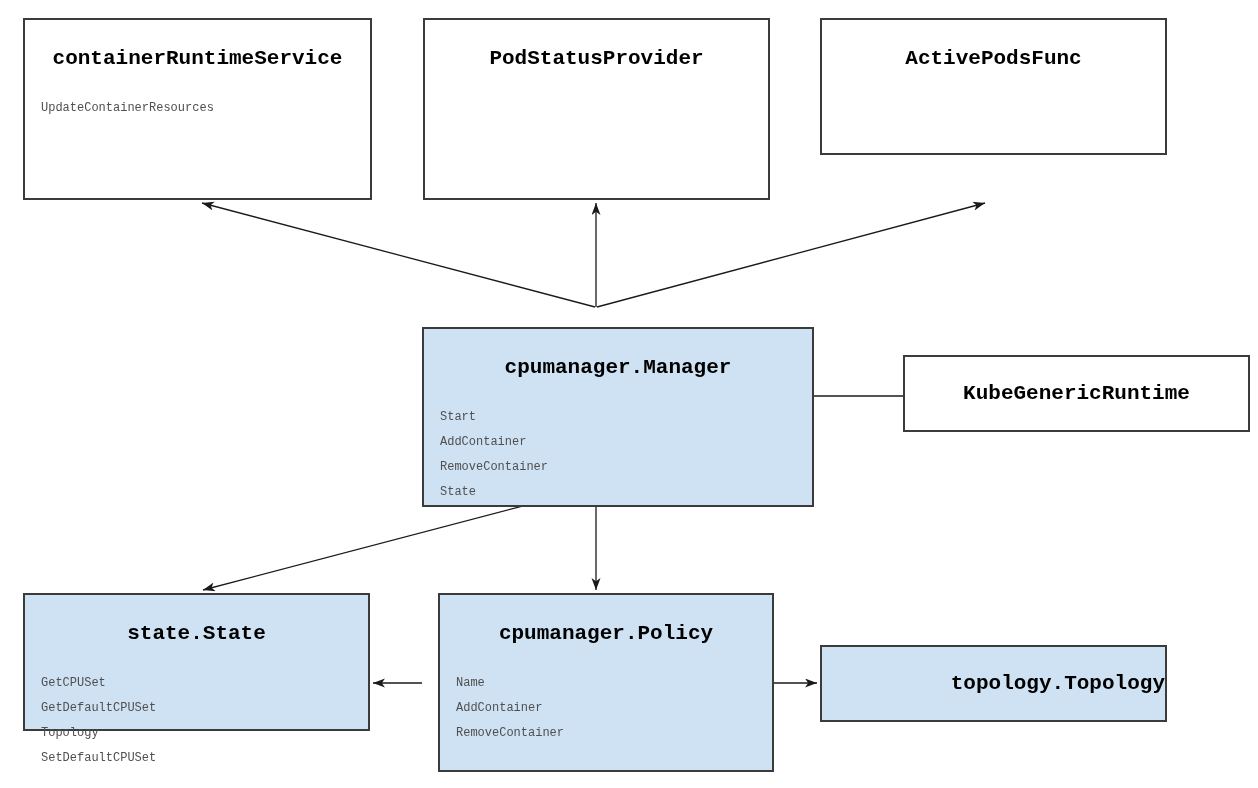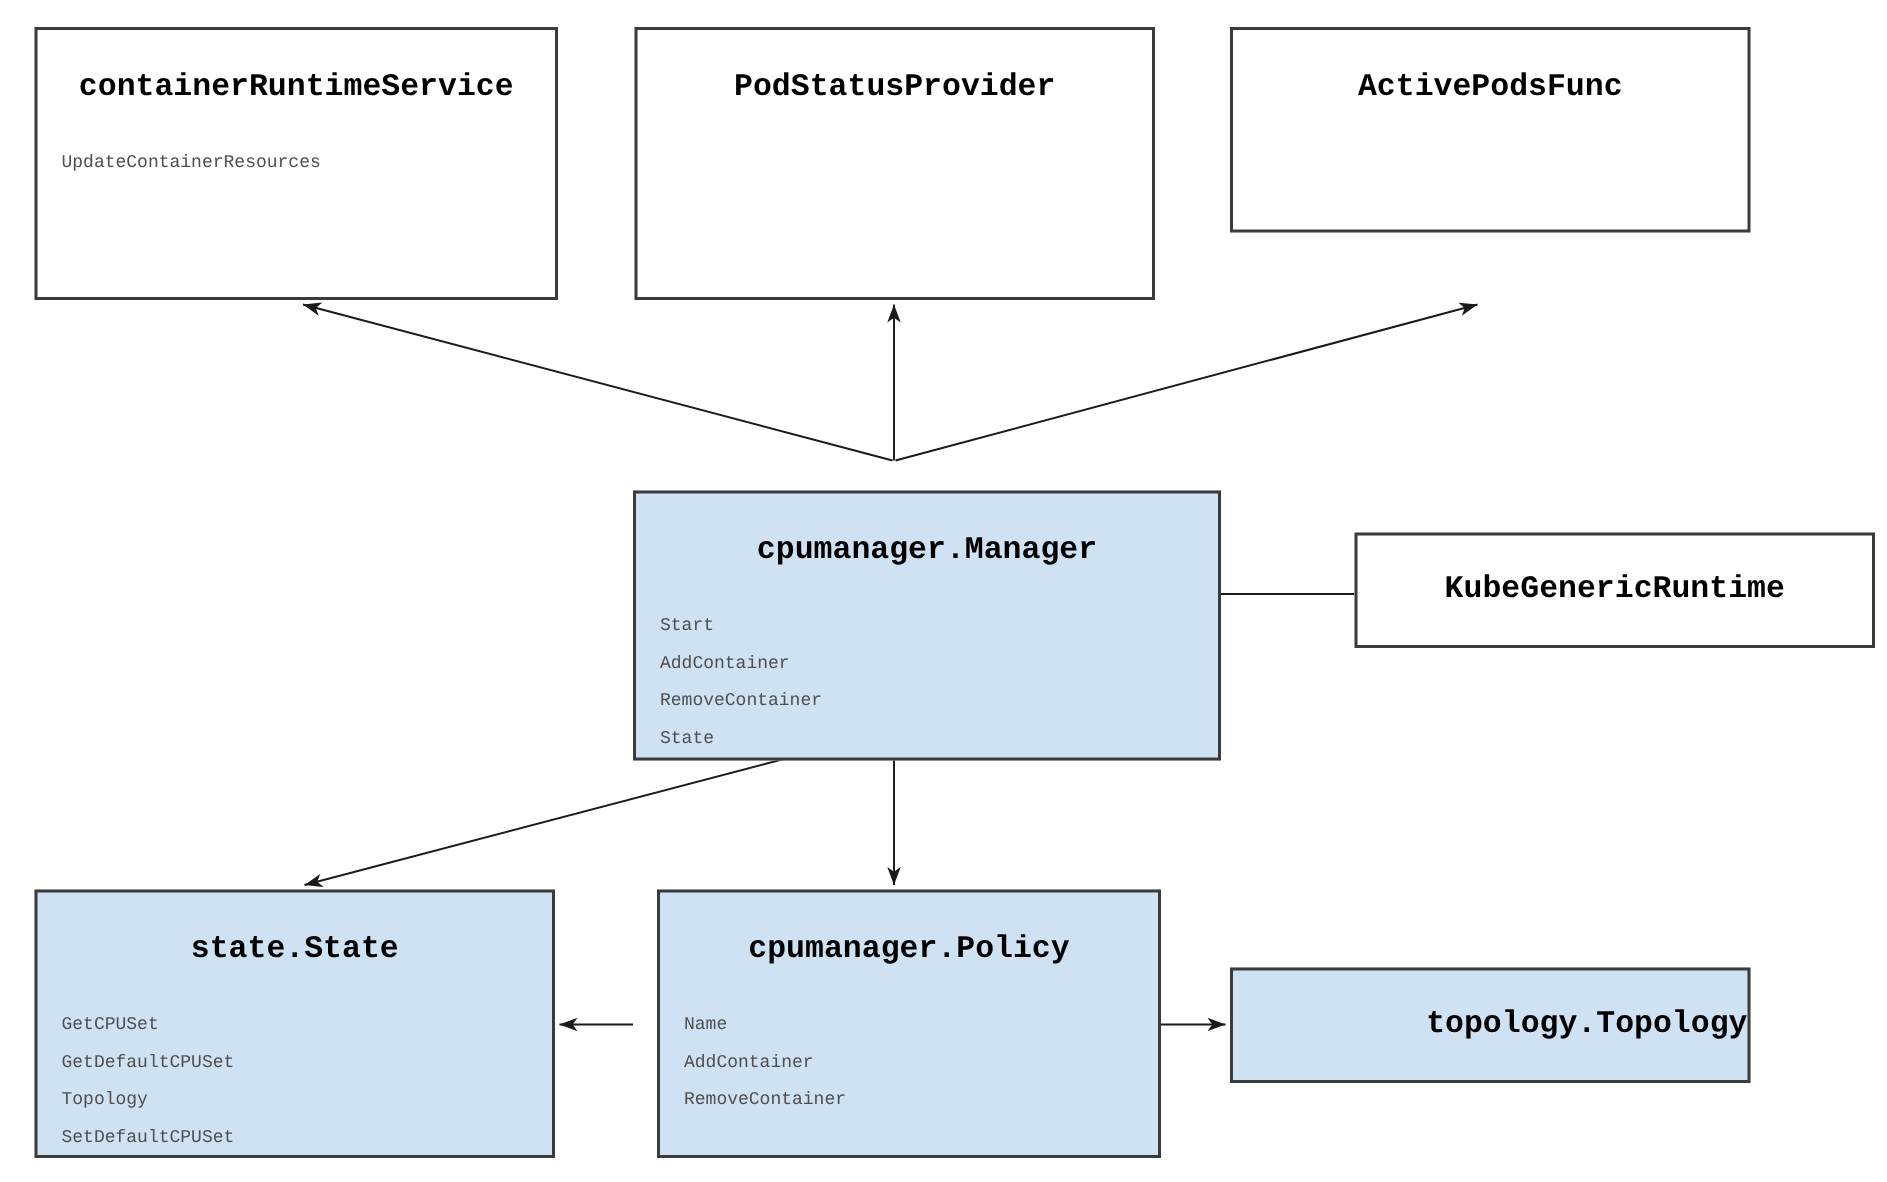--- a/index.html
+++ b/index.html
@@ -34,21 +34,21 @@
   }
   .box.center-v{display:flex;align-items:center;justify-content:center;padding:0;}
   .box.center-v .title{margin:0;}
 
   
   #box-crs{left:23px;top:18px;width:349px;height:182px;}
   #box-psp{left:423px;top:18px;width:347px;height:182px;}
   #box-apf{left:820px;top:18px;width:347px;height:137px;}
   #box-mgr{left:422px;top:307px;width:392px;height:180px;margin-top:20px;}
   #box-kgr{left:903px;top:355px;width:347px;height:77px;}
-  #box-st {left:23px;top:593px;width:347px;height:179px;}
+  #box-st {left:23px;top:593px;width:347px;height:138px;}
   #box-pol{left:438px;top:593px;width:336px;height:179px;}
   #box-top{left:820px;top:645px;width:347px;height:77px;justify-content:flex-end;}
 </style>
 </head>
 <body>
 
 <div class="canvas">
 
   <svg class="edges" xmlns="http://www.w3.org/2000/svg">
     <defs>

